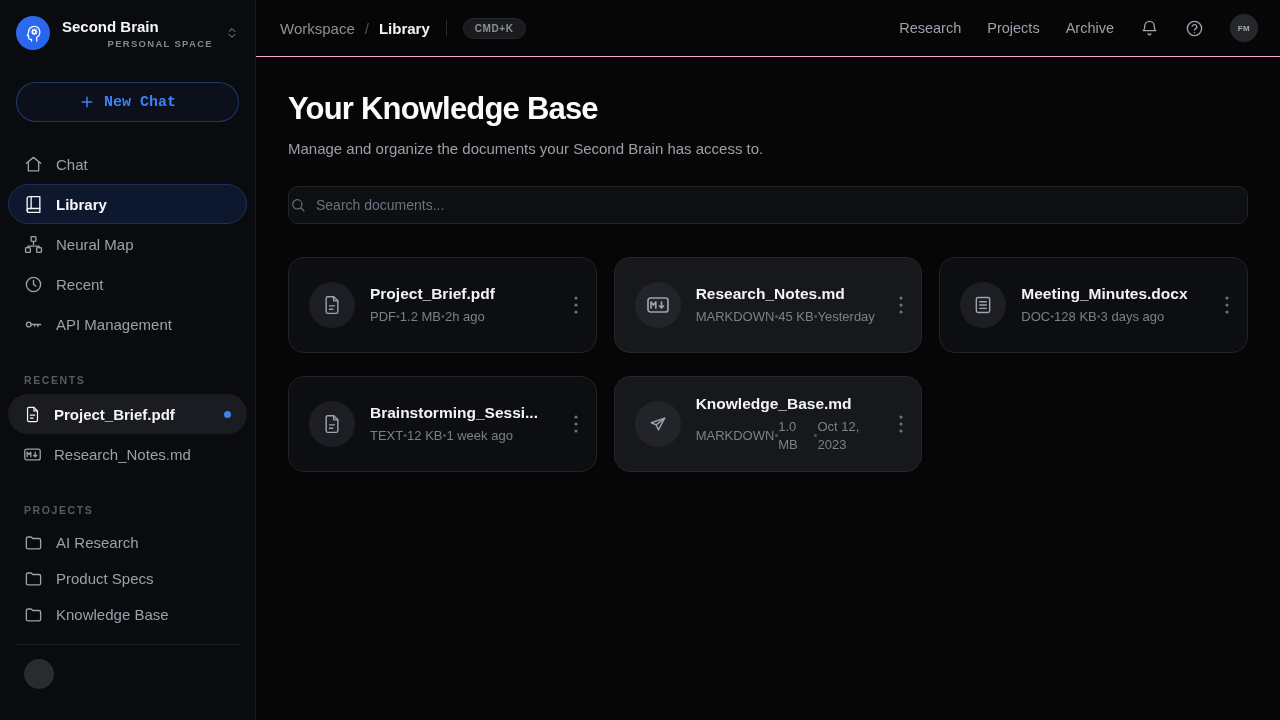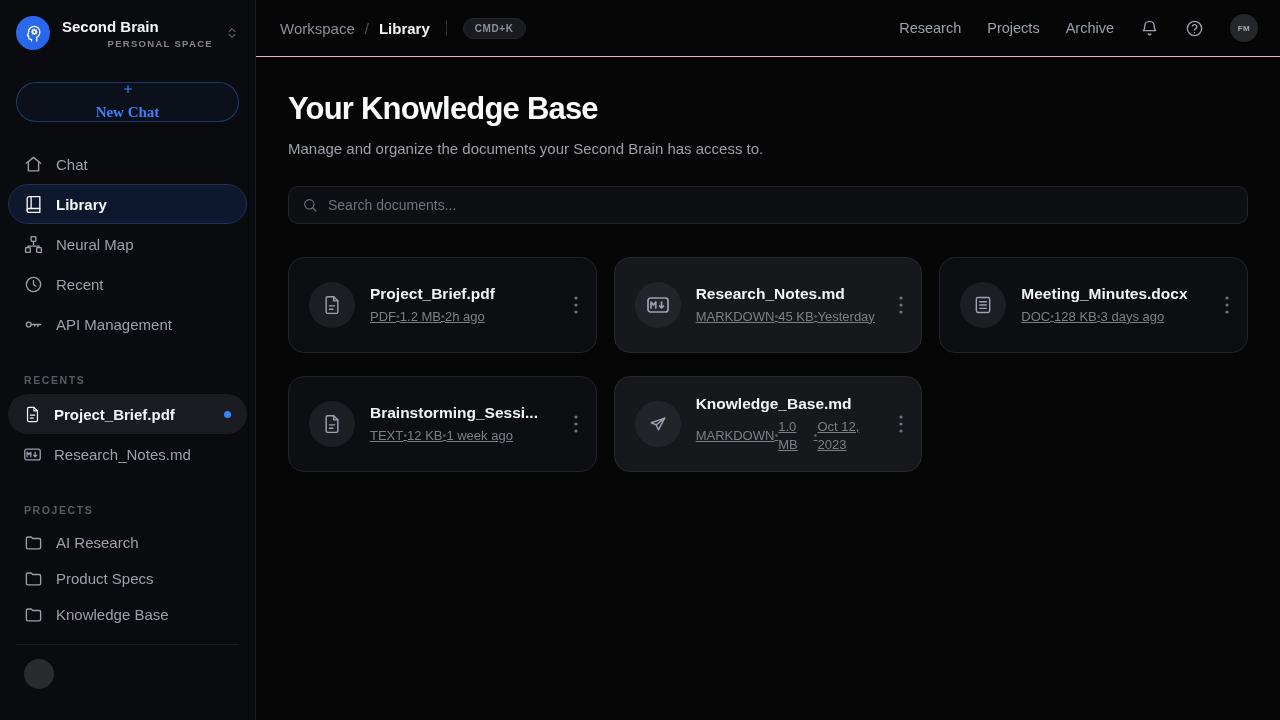--- a/index.html
+++ b/index.html
@@ -26,22 +26,22 @@
     color:#fff; flex-shrink:0;
   }
   .brand-text { flex:1; min-width:0; }
   .brand-name { font-size:15px; font-weight:700; color:#f5f6f7; line-height:1.2; }
   .brand-space { font-size:9.5px; font-weight:700; letter-spacing:1.3px; color:#83888f; margin-top:2px;text-align:right; }
   .brand-chevron { color:#8b9099; cursor:pointer; }
 
   .new-chat-btn {
     margin:32px 16px 0 16px; height:40px; border-radius:21px;
     border:1px solid rgba(59,130,246,.38); background:rgba(37,99,235,.06);
-    color:#3b82f6; font-family:Liberation Serif, serif; font-size:15px; font-weight:600;
-    display:flex; align-items:center; justify-content:center; gap:9px; cursor:pointer;flex-direction:column;
+    color:#3b82f6; font-family:Liberation Mono, monospace; font-size:15px; font-weight:600;
+    display:flex; align-items:center; justify-content:center; gap:9px; cursor:pointer;
   }
 
   .side-nav { list-style:none; margin:22px 8px 0 8px; }
   .side-item {
     display:flex; align-items:center; gap:13px;
     height:40px; padding:0 15px; border-radius:20px;
     font-size:15px; font-weight:500; color:#9aa1aa; cursor:pointer;
     border:1px solid transparent;
   }
   .side-item .icon { width:19px; height:19px; flex-shrink:0; }
@@ -95,21 +95,21 @@
   }
 
   
   .main { flex:1; padding:34px 32px 0 32px; overflow:hidden; }
   .page-title { font-size:31px; font-weight:800; letter-spacing:-.8px; color:#fafbfc; }
   .page-subtitle { margin-top:13px; font-size:15px; color:#9aa0a8; }
 
   .search-bar {
     margin-top:29px; height:38px; border-radius:10px;
     background:#0e0f12; border:1px solid #232428;
-    display:flex; align-items:center; padding:0 13px; gap:10px;
+    display:flex; align-items:center; padding:0 1px; gap:10px;
   }
   .search-bar .icon { width:16px; height:16px; color:#6b7280; flex-shrink:0; }
   .search-input {
     flex:1; background:transparent; border:none; outline:none;
     font-family:inherit; font-size:14px; color:#d1d5db;
   }
   .search-input::placeholder { color:#6b7280; }
 
   .doc-grid { display:grid; grid-template-columns:repeat(3,1fr); gap:23px 17px; margin-top:33px; align-items:start; }
   .doc-card {
@@ -124,21 +124,21 @@
   }
   .doc-card.elevated .doc-icon-wrap { background:#232429; }
   .doc-icon-wrap .icon { width:20px; height:20px; }
   .doc-info { flex:1; min-width:0; padding-right:20px; }
   .doc-name {
     font-size:15.5px; font-weight:700; color:#f3f4f6;
     white-space:nowrap; overflow:hidden; text-overflow:ellipsis;
   }
   .doc-meta {
     margin-top:5px; display:flex; align-items:center; 
-    font-size:13px; color:#7b8087; line-height:1.35;text-decoration:underline;
+    font-size:13px; color:#7b8087; line-height:1.35;
   }
   .doc-meta .doc-type { white-space:nowrap; flex-shrink:0; }
   .doc-meta .wrappable { min-width:0; }
   .doc-meta .sep { flex-shrink:0; color:#55595f; font-size:11px; }
   .doc-meta .sep::before { content:"•"; }
   .kebab-btn {
     position:absolute; right:12px; top:50%; transform:translateY(-50%);
     background:none; border:none; color:#6b7280; cursor:pointer; padding:6px;
   }
   .kebab-btn svg { width:4px; height:18px; }

